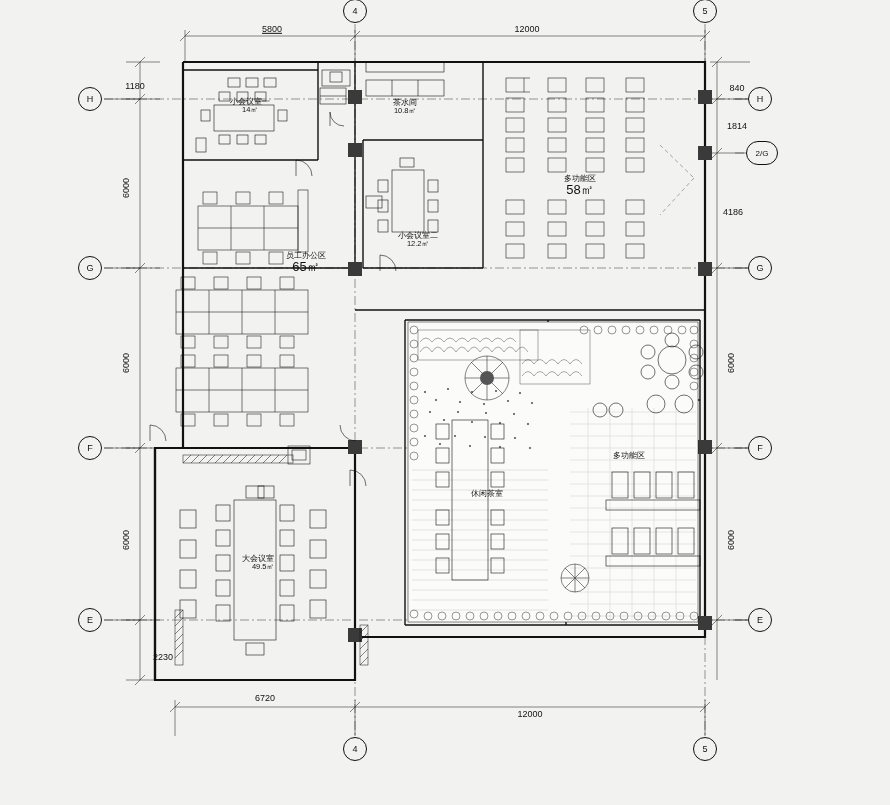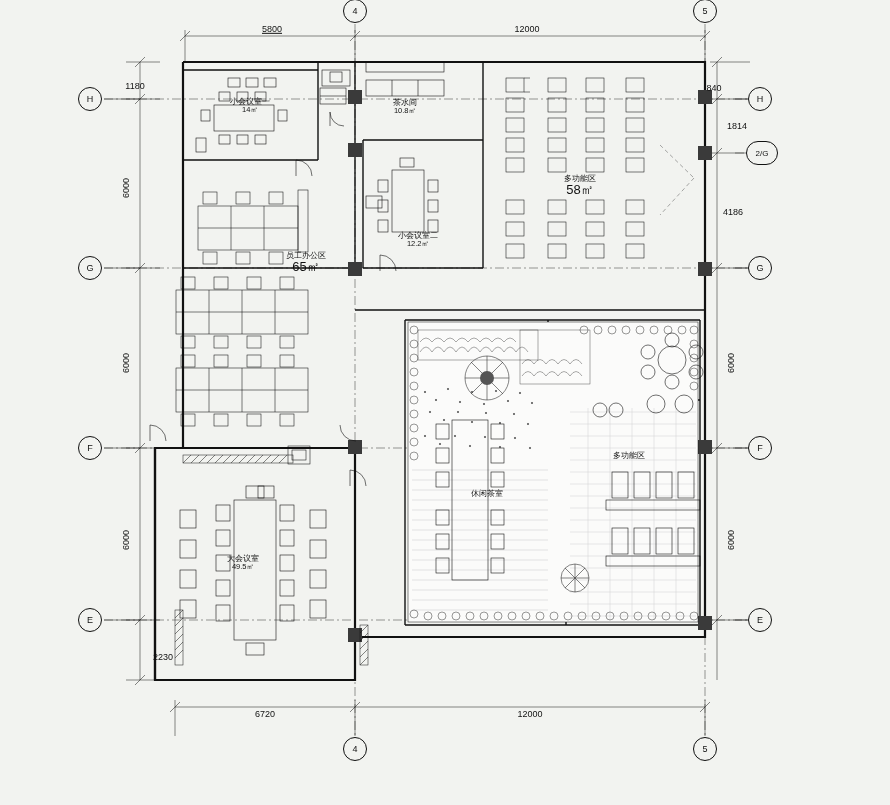--- a/index.html
+++ b/index.html
@@ -549,28 +549,28 @@
     <div class="grid-bub" style="left: 90px; top: 268px;">G</div>
     <div class="grid-bub" style="left: 90px; top: 448px;">F</div>
     <div class="grid-bub" style="left: 90px; top: 620px;">E</div>
     <div class="grid-bub" style="left: 760px; top: 99px;">H</div>
     <div class="grid-bub wide" style="left: 762px; top: 153px;">2/G</div>
     <div class="grid-bub" style="left: 760px; top: 268px;">G</div>
     <div class="grid-bub" style="left: 760px; top: 448px;">F</div>
     <div class="grid-bub" style="left: 760px; top: 620px;">E</div>
     <div class="lbl dim" style="left: 272px; top: 29px; text-decoration: underline;">5800</div>
     <div class="lbl dim" style="left: 527px; top: 29px;">12000</div>
-    <div class="lbl dim" style="left: 265px; top: 714px;">6720</div>
+    <div class="lbl dim" style="left: 265px; top: 698px;">6720</div>
     <div class="lbl dim" style="left: 530px; top: 714px;">12000</div>
     <div class="lbl dim" style="left: 135px; top: 86px;">1180</div>
     <div class="lbl dim rot" style="left: 126px; top: 188px;">6000</div>
     <div class="lbl dim rot" style="left: 126px; top: 363px;">6000</div>
     <div class="lbl dim rot" style="left: 126px; top: 540px;">6000</div>
     <div class="lbl dim" style="left: 135px; top: 657px; margin-left: 28px;">2230</div>
-    <div class="lbl dim" style="left: 714px; top: 88px;">840</div>
+    <div class="lbl dim" style="left: 737px; top: 88px;">840</div>
     <div class="lbl dim" style="left: 737px; top: 126px;">1814</div>
     <div class="lbl dim" style="left: 733px; top: 212px;">4186</div>
     <div class="lbl dim rot" style="left: 731px; top: 363px;">6000</div>
     <div class="lbl dim rot" style="left: 731px; top: 540px;">6000</div>
     <div class="lbl" style="left: 250px; top: 106px;">
       <div>小会议室一</div>
       <div class="area" style="font-size: 7.5px;">14㎡</div>
     </div>
     <div class="lbl" style="left: 405px; top: 107px;">
       <div>茶水间</div>
@@ -581,21 +581,21 @@
       <div class="area" style="font-size: 13px;">58㎡</div>
     </div>
     <div class="lbl" style="left: 306px; top: 263px;">
       <div>员工办公区</div>
       <div class="area" style="font-size: 13px;">65㎡</div>
     </div>
     <div class="lbl" style="left: 418px; top: 240px;">
       <div>小会议室二</div>
       <div class="area" style="font-size: 7.5px;">12.2㎡</div>
     </div>
-    <div class="lbl" style="left: 243px; top: 563px;">
+    <div class="lbl" style="left: 258px; top: 563px; text-align: right;">
       <div>大会议室</div>
       <div class="area" style="font-size: 7.5px;">49.5㎡</div>
     </div>
     <div class="lbl" style="left: 487px; top: 494px; font-family: Liberation Mono, monospace;">
       <div>休闲茶室</div>
     </div>
     <div class="lbl" style="left: 629px; top: 456px;">
       <div>多功能区</div>
     </div>
   </div>

